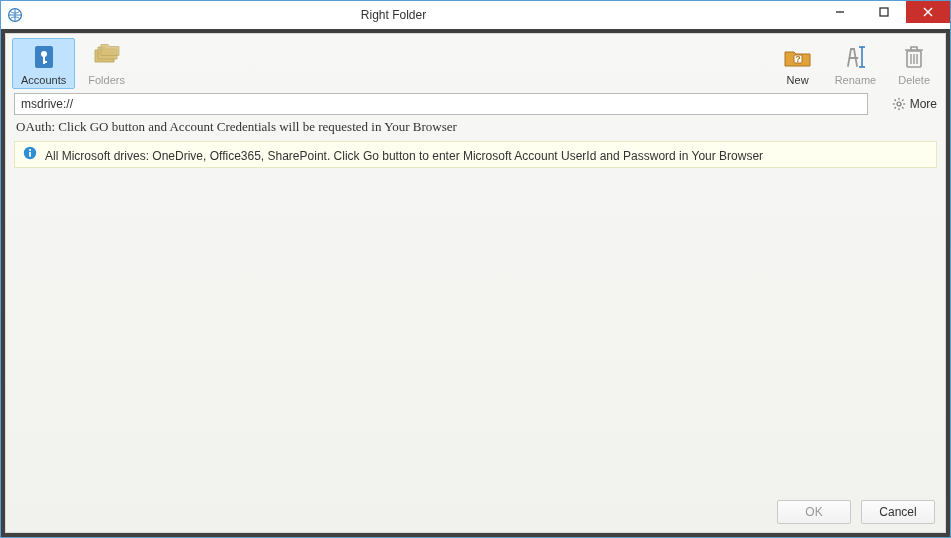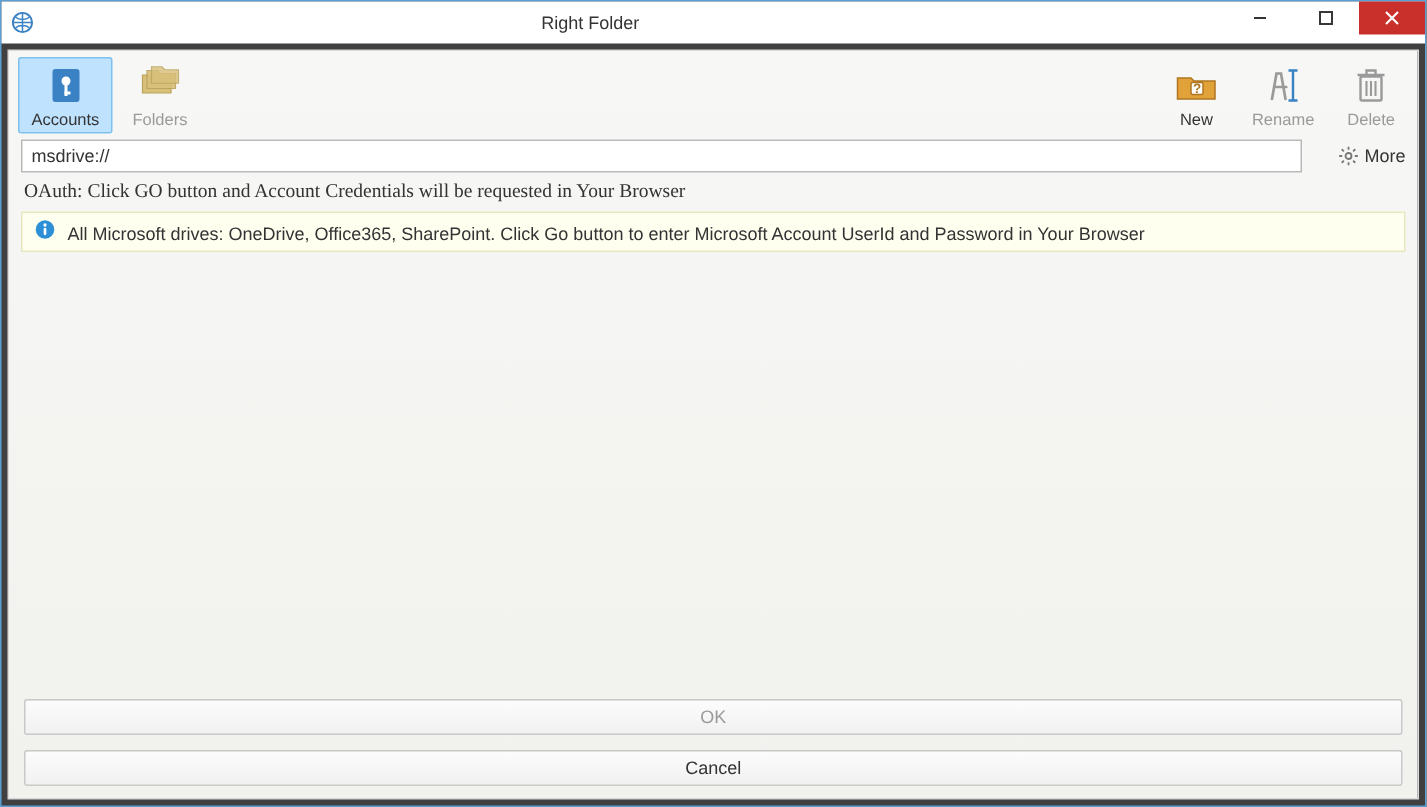--- a/index.html
+++ b/index.html
@@ -22,21 +22,21 @@
   .tbtn.selected { background: #bfe2ff; border-color: #7ec0ee; }
   .tbtn.disabled .label { color: #9a9a9a; }
   .tbtn.disabled { cursor: default; }
   .toolbar .spacer { flex: 1; }
   .addrrow { display:flex; align-items:center; padding: 2px 8px 2px 8px; gap:24px;}
   .addr { flex:1; height:22px; border:1px solid #b9b9b9; background:#fff; padding:2px 6px; font-family: Verdana, sans-serif; font-size:12px; color:#333;}
   .more { display:flex; align-items:center; gap:4px; color:#333; font-size:12px; cursor:pointer;justify-content:flex-end;}
   .hint { padding: 2px 10px 4px 10px; font-size: 13px; color: #333; font-family: Liberation Serif, serif;}
   .infobar { margin: 2px 8px 0 8px; background:#fffff0; border:1px solid #e8e8c0; padding:4px 8px; display:flex; align-items:flex-end; gap:8px; font-family: Verdana, sans-serif; font-size:12px; color:#333;}
   .content { flex:1; }
-  .footer { display:flex; justify-content:flex-end; gap:10px; padding:8px 10px;flex-direction:column; }
+  .footer { display:flex; justify-content:flex-end; gap:10px; padding:8px 10px; }
   .btn { min-width:74px; height:24px; border:1px solid #c9c9c9; background:linear-gradient(#fcfcfc,#f1f1f1); font-size:12px; color:#333; border-radius:2px; cursor:pointer;}
   .btn.disabled { color:#9a9a9a; cursor:default;}
 </style>
 </head>
 <body>
 
 <div class="window">
   <div class="titlebar">
     <span class="app-icon">
       <svg width="16" height="16" viewBox="0 0 16 16">

